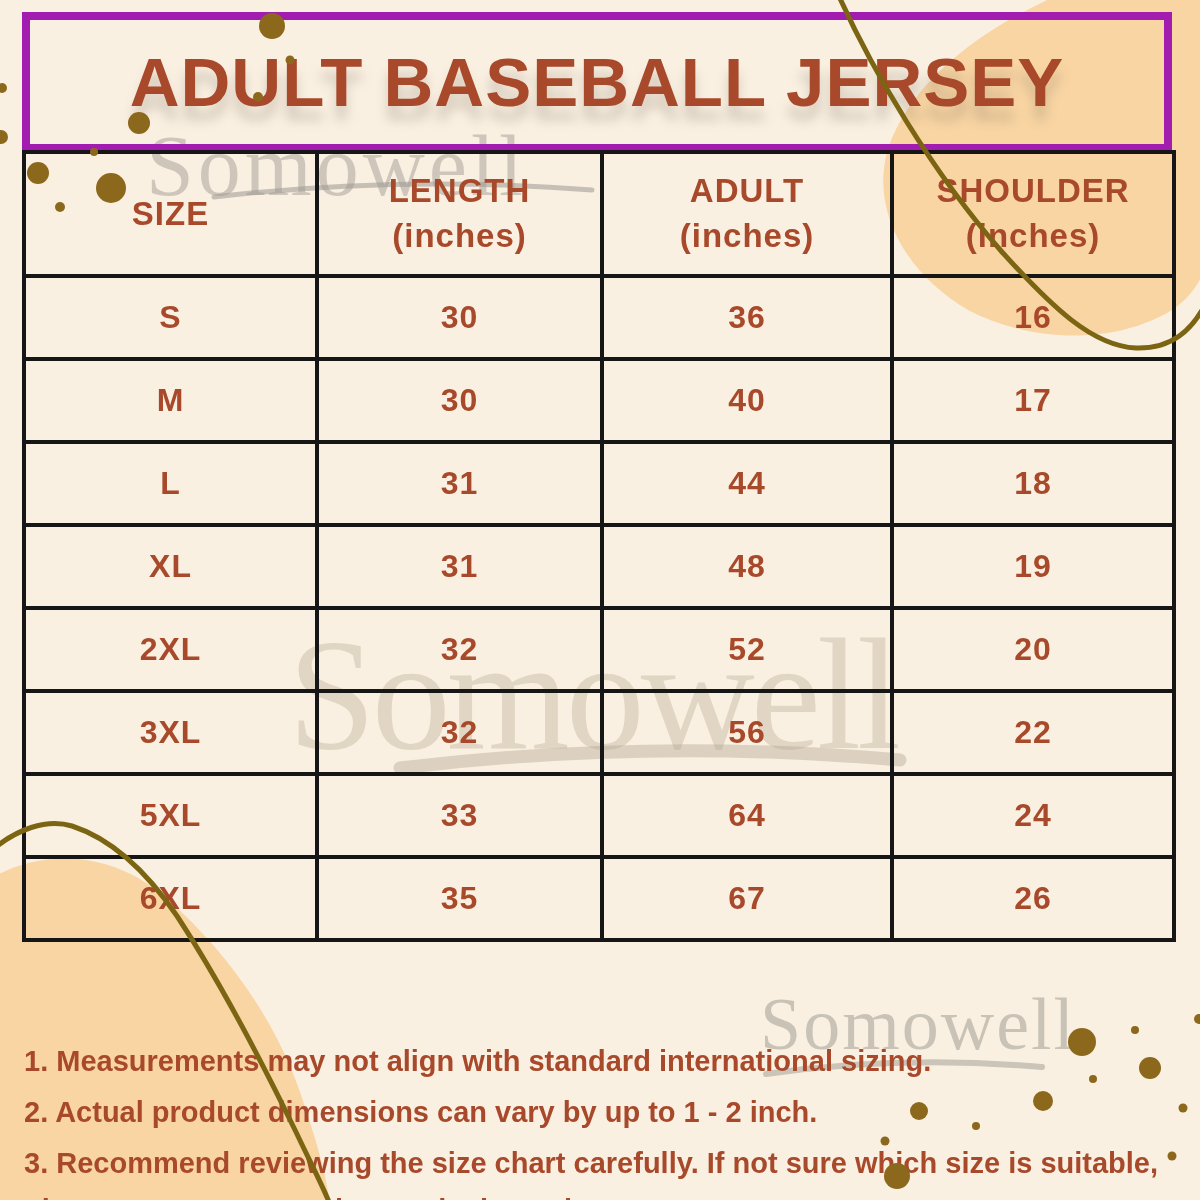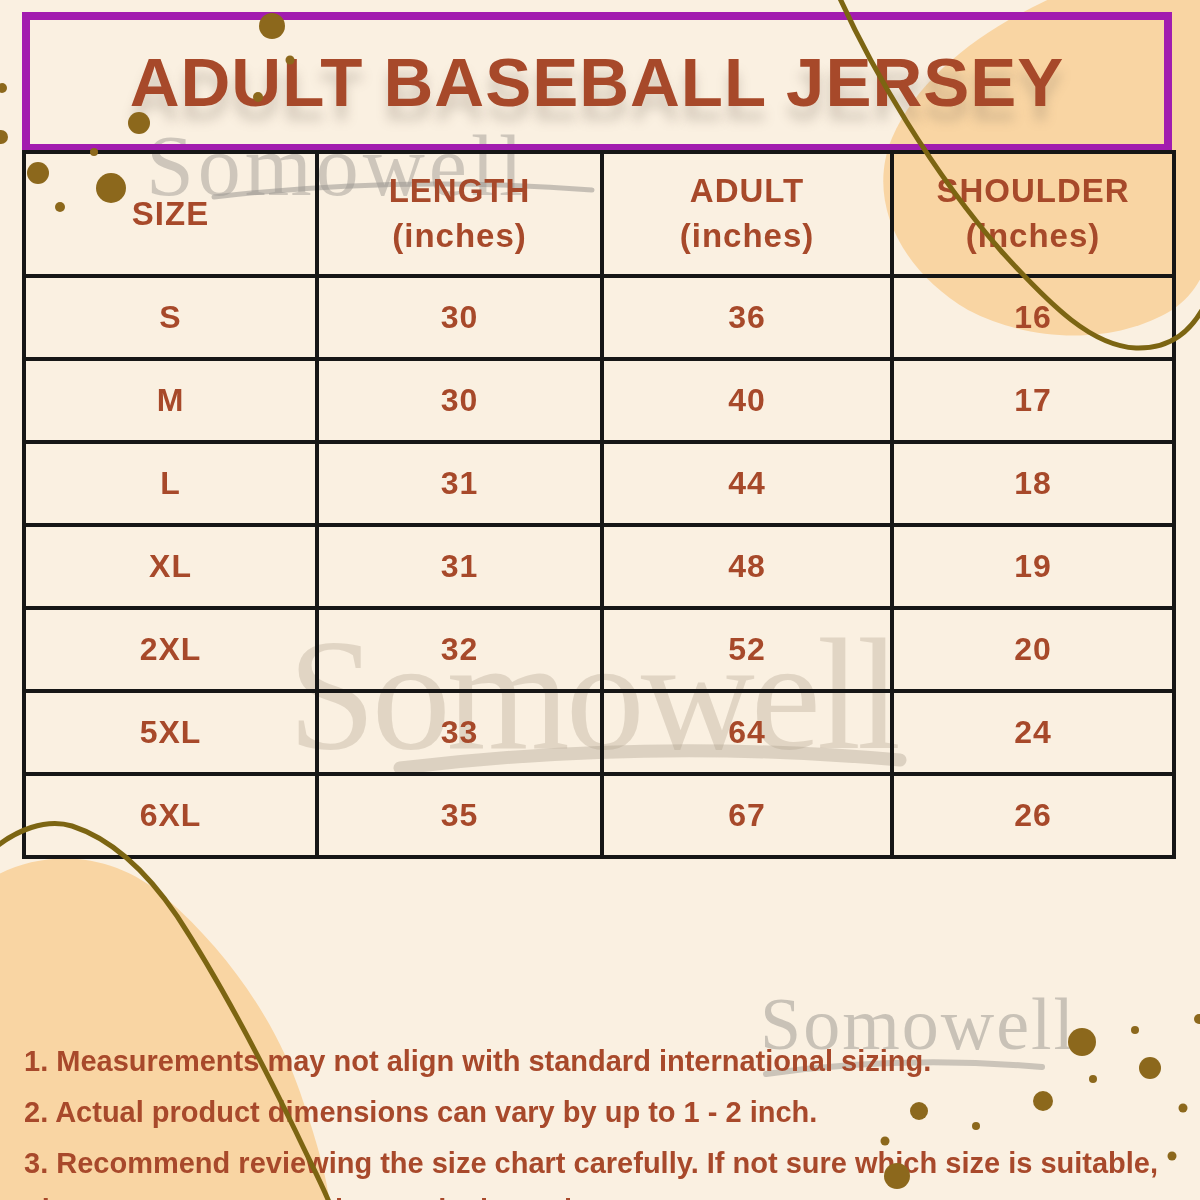--- a/index.html
+++ b/index.html
@@ -123,20 +123,26 @@
           <td>48</td>
           <td>19</td>
         </tr>
         <tr>
           <td>2XL</td>
           <td>32</td>
           <td>52</td>
           <td>20</td>
         </tr>
         <tr>
+          <td>3XL</td>
+          <td>32</td>
+          <td>56</td>
+          <td>22</td>
+        </tr>
+        <tr>
           <td>5XL</td>
           <td>33</td>
           <td>64</td>
           <td>24</td>
         </tr>
         <tr>
           <td>6XL</td>
           <td>35</td>
           <td>67</td>
           <td>26</td>

